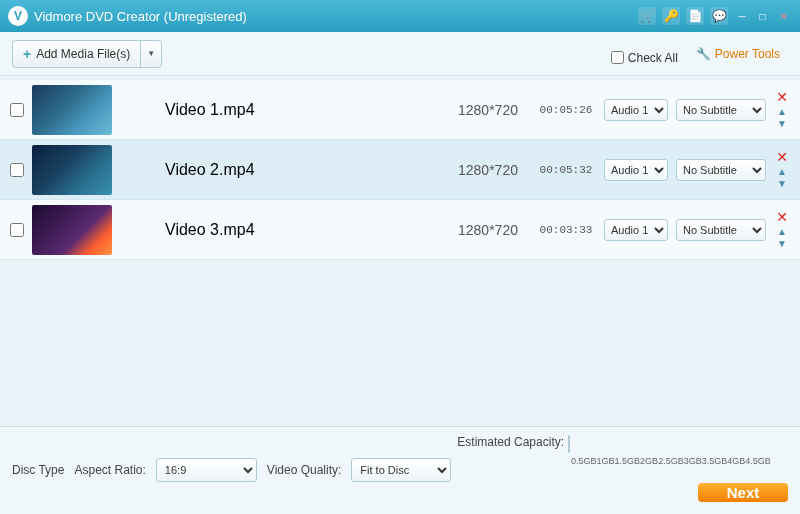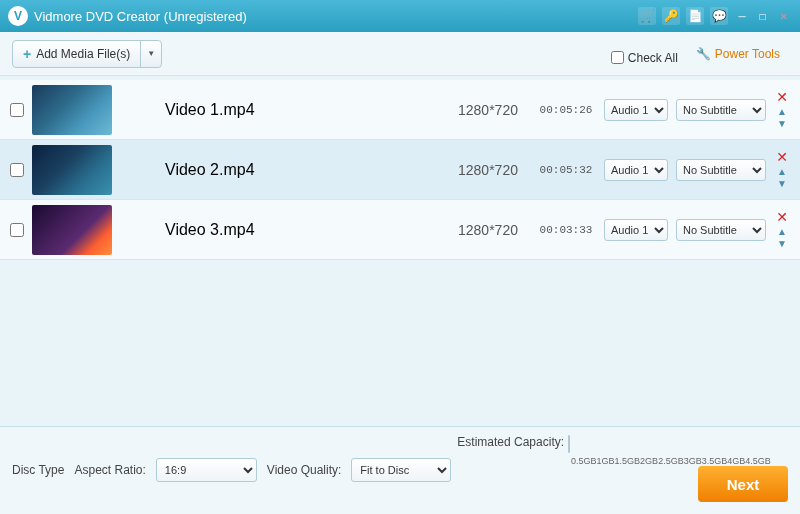--- a/index.html
+++ b/index.html
@@ -171,21 +171,21 @@
     }
     .disc-select { width: 110px; }
     .aspect-select { width: 101px; }
     .quality-select { width: 100px; }
 
     .next-btn {
       position: absolute;
       right: 12px;
       bottom: 12px;
       width: 90px;
-      height: 36px;
+      height: 19px;
       background: linear-gradient(to bottom, #ffb030, #f08000);
       border: none;
       border-radius: 4px;
       color: white;
       font-size: 15px;
       font-weight: bold;
       cursor: pointer;
       display: flex; align-items: center; justify-content: center;
     }
 

